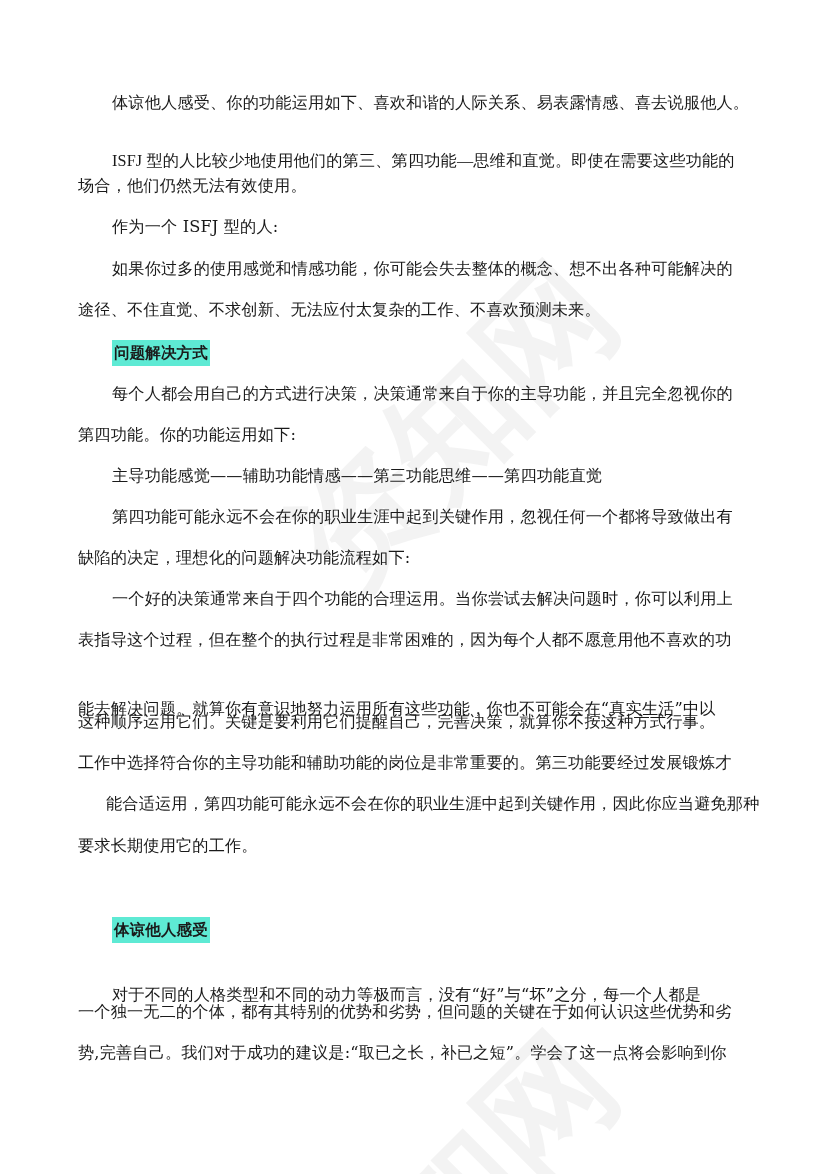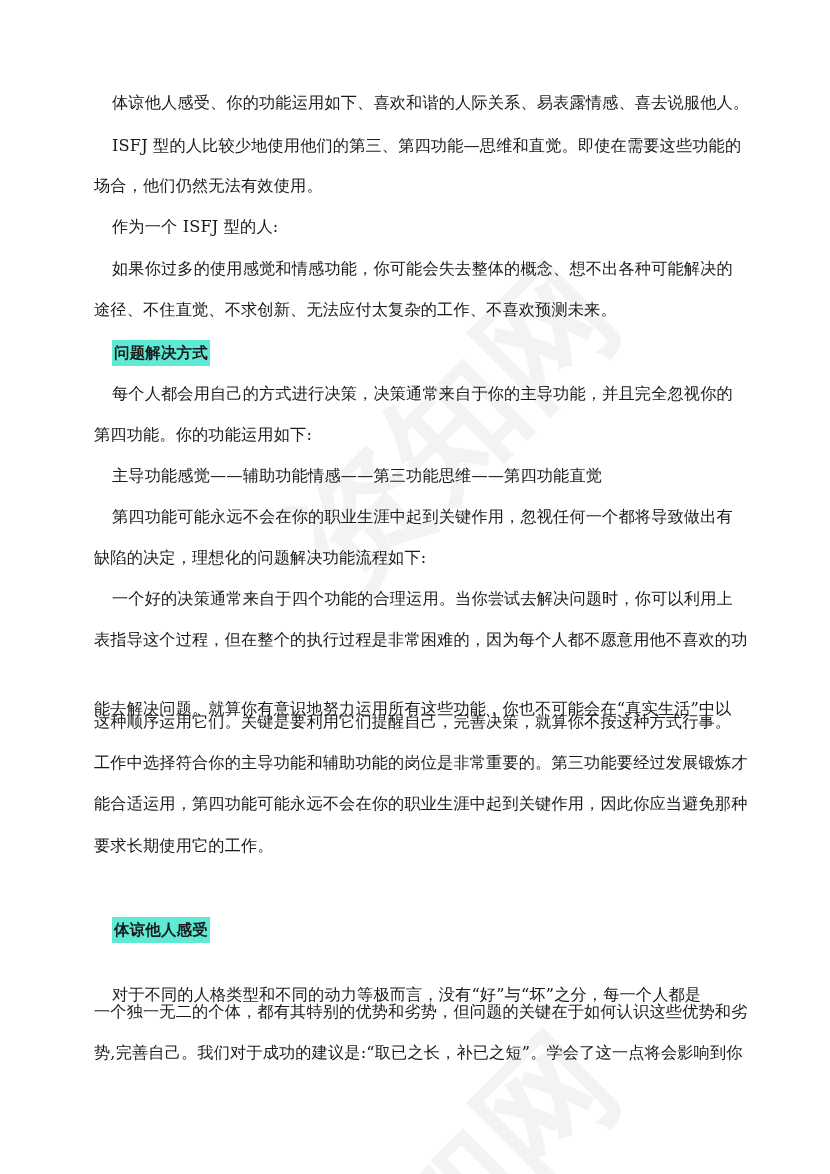--- a/index.html
+++ b/index.html
@@ -1,51 +1,51 @@
 <!DOCTYPE html>
 <html><head>
 <meta charset="utf-8">
 <style>
   html, body { margin: 0; padding: 0; background: #ffffff; }
   body { width: 830px; height: 1174px; position: relative; overflow: hidden;
          font-family: "DejaVu Serif", "Liberation Serif", serif; color: #1a1a1a; }
   .page { position: absolute; left: 0; top: 0; width: 830px; height: 1174px; }
-  .line { position: absolute; left: 94px; font-size: 16.2px; line-height: 22px;
+  .line { position: absolute; left: 78px; font-size: 16.2px; line-height: 22px;
           white-space: nowrap; letter-spacing: 0.15px; }
   .indent { left: 112px; }
   .heading { left: 112px; font-weight: bold; background: #5eead4;
              padding: 2px 2px; font-size: 15.5px; }
   .watermark { position: absolute; color: #000; opacity: 0.045; font-weight: bold;
                font-family: "DejaVu Sans", sans-serif; font-size: 130px;
                transform: rotate(-45deg); white-space: nowrap; pointer-events: none; }
 </style>
 </head>
 <body>
 
 <div class="page">
   <div class="watermark" style="left:260px; top:340px;">资知网</div>
   <div class="watermark" style="left:260px; top:1110px;">资知网</div>
   <div id="lines">
       <div class="line indent" style="top: 92px;">体谅他人感受、你的功能运用如下、喜欢和谐的人际关系、易表露情感、喜去说服他人。</div>
-      <div class="line indent" style="top: 135px;">ISFJ 型的人比较少地使用他们的第三、第四功能—思维和直觉。即使在需要这些功能的</div>
+      <div class="line indent" style="top: 150px; font-family: Liberation Serif, serif;">ISFJ 型的人比较少地使用他们的第三、第四功能—思维和直觉。即使在需要这些功能的</div>
       <div class="line" style="top: 175px;">场合，他们仍然无法有效使用。</div>
       <div class="line indent" style="top: 216px;">作为一个 ISFJ 型的人:</div>
       <div class="line indent" style="top: 258px;">如果你过多的使用感觉和情感功能，你可能会失去整体的概念、想不出各种可能解决的</div>
       <div class="line" style="top: 299px;">途径、不住直觉、不求创新、无法应付太复杂的工作、不喜欢预测未来。</div>
       <div class="line heading" style="top: 340px;">问题解决方式</div>
       <div class="line indent" style="top: 383px; text-align: center;">每个人都会用自己的方式进行决策，决策通常来自于你的主导功能，并且完全忽视你的</div>
       <div class="line" style="top: 424px;">第四功能。你的功能运用如下:</div>
       <div class="line indent" style="top: 465px;">主导功能感觉——辅助功能情感——第三功能思维——第四功能直觉</div>
       <div class="line indent" style="top: 506px;">第四功能可能永远不会在你的职业生涯中起到关键作用，忽视任何一个都将导致做出有</div>
       <div class="line" style="top: 547px;">缺陷的决定，理想化的问题解决功能流程如下:</div>
       <div class="line indent" style="top: 588px;">一个好的决策通常来自于四个功能的合理运用。当你尝试去解决问题时，你可以利用上</div>
       <div class="line" style="top: 629px;">表指导这个过程，但在整个的执行过程是非常困难的，因为每个人都不愿意用他不喜欢的功</div>
       <div class="line" style="top: 670px; margin-top: 28px;">能去解决问题。就算你有意识地努力运用所有这些功能，你也不可能会在“真实生活”中以</div>
       <div class="line" style="top: 711px;">这种顺序运用它们。关键是要利用它们提醒自己，完善决策，就算你不按这种方式行事。</div>
       <div class="line" style="top: 752px;">工作中选择符合你的主导功能和辅助功能的岗位是非常重要的。第三功能要经过发展锻炼才</div>
-      <div class="line" style="top: 793px;">能合适运用，第四功能可能永远不会在你的职业生涯中起到关键作用，因此你应当避免那种</div>
+      <div class="line" style="top: 793px; margin-left: 28px;">能合适运用，第四功能可能永远不会在你的职业生涯中起到关键作用，因此你应当避免那种</div>
       <div class="line" style="top: 835px;">要求长期使用它的工作。</div>
       <div class="line heading" style="top: 917px;">体谅他人感受</div>
       <div class="line indent" style="top: 984px;">对于不同的人格类型和不同的动力等极而言，没有“好”与“坏”之分，每一个人都是</div>
       <div class="line" style="top: 1001px;">一个独一无二的个体，都有其特别的优势和劣势，但问题的关键在于如何认识这些优势和劣</div>
       <div class="line" style="top: 1042px;">势,完善自己。我们对于成功的建议是:“取已之长，补已之短”。学会了这一点将会影响到你</div>
     </div>
 </div>
 
 </body></html>

